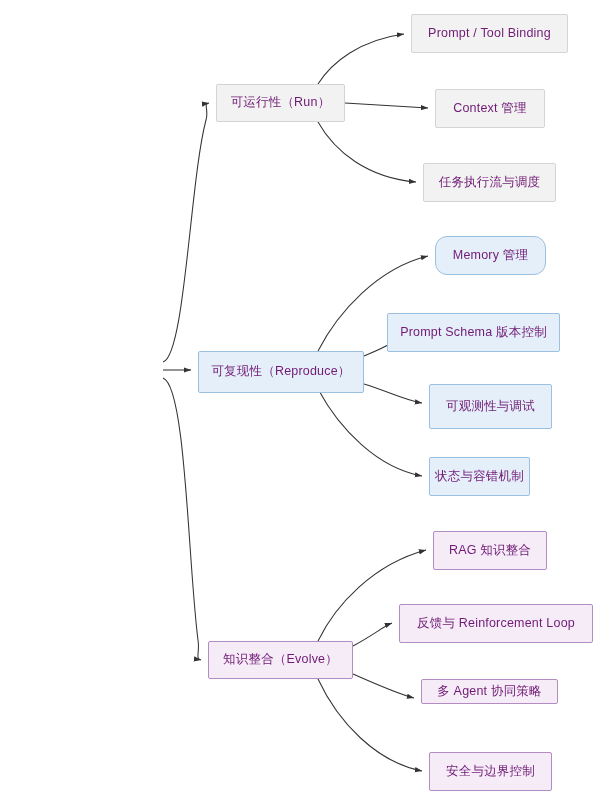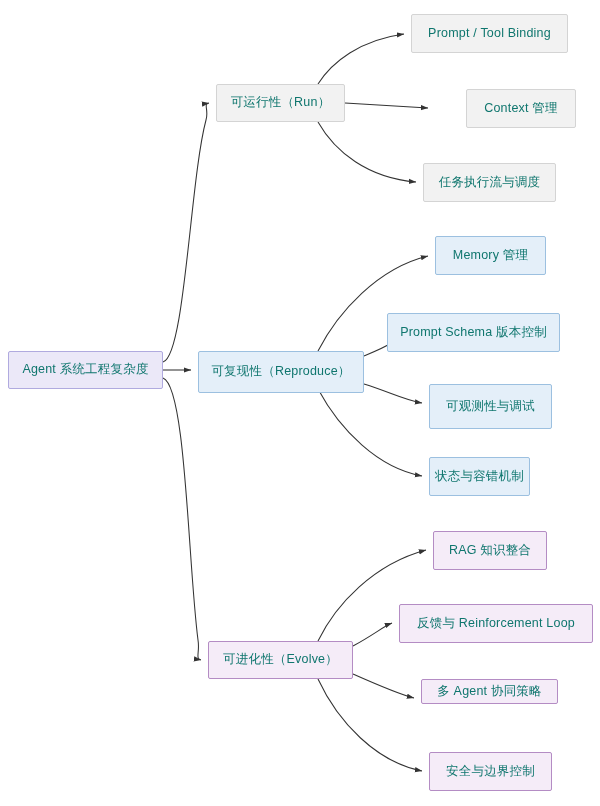--- a/index.html
+++ b/index.html
@@ -33,21 +33,21 @@
     box-sizing: border-box;
     display: flex;
     align-items: center;
     justify-content: center;
     text-align: center;
     border-style: solid;
     border-width: 1px;
     border-radius: 2px;
     font-size: 12.5px;
     line-height: 1.25;
-    color: #0f766e;
+    color: #701a75;
     padding: 2px 6px;
     letter-spacing: 0.2px;
     white-space: nowrap;
   }
   .node-root {
     background: #ebe8f8;
     border-color: #b0aadf;
   }
   .node-grey {
     background: #f2f2f2;
@@ -88,55 +88,52 @@
       <path d="M364,384 C390,392 404,400 422,403"></path>
       <path d="M318,389 C340,430 378,468 422,476"></path>
 
       <path d="M318,641 C336,604 374,564 426,550"></path>
       <path d="M353,646 C375,634 384,626 392,623"></path>
       <path d="M353,674 C380,686 398,694 414,698"></path>
       <path d="M318,679 C338,722 376,762 422,771"></path>
     </g>
   </svg>
 
-  <div class="node node-root" style="left:8px; top:351px; width:155px; height:38px;">
-    <span>Agent 系统工程复杂度</span>
-  </div>
 
   <div class="node node-grey" style="left:216px; top:84px; width:129px; height:38px;">
     <span>可运行性（Run）</span>
   </div>
   <div class="node node-grey" style="left:411px; top:14px; width:157px; height:39px;">
     <span>Prompt / Tool Binding</span>
   </div>
-  <div class="node node-grey" style="left:435px; top:89px; width:110px; height:39px;margin-left:31px;">
+  <div class="node node-grey" style="left:435px; top:89px; width:110px; height:39px;">
     <span>Context 管理</span>
   </div>
   <div class="node node-grey" style="left:423px; top:163px; width:133px; height:39px;">
     <span>任务执行流与调度</span>
   </div>
 
   <div class="node node-blue" style="left:198px; top:351px; width:166px; height:42px;">
     <span>可复现性（Reproduce）</span>
   </div>
-  <div class="node node-blue" style="left:435px; top:236px; width:111px; height:39px;">
+  <div class="node node-blue" style="left:435px; top:236px; width:111px; height:39px;border-radius:12px;">
     <span>Memory 管理</span>
   </div>
   <div class="node node-blue" style="left:387px; top:313px; width:173px; height:39px;">
     <span>Prompt Schema 版本控制</span>
   </div>
   <div class="node node-blue" style="left:429px; top:384px; width:123px; height:45px;">
     <span>可观测性与调试</span>
   </div>
   <div class="node node-blue" style="left:429px; top:457px; width:101px; height:39px;">
     <span>状态与容错机制</span>
   </div>
 
   <div class="node node-purple" style="left:208px; top:641px; width:145px; height:38px;">
-    <span>可进化性（Evolve）</span>
+    <span>知识整合（Evolve）</span>
   </div>
   <div class="node node-purple" style="left:433px; top:531px; width:114px; height:39px;">
     <span>RAG 知识整合</span>
   </div>
   <div class="node node-purple" style="left:399px; top:604px; width:194px; height:39px;">
     <span>反馈与 Reinforcement Loop</span>
   </div>
   <div class="node node-purple" style="left:421px; top:679px; width:137px; height:25px;">
     <span>多 Agent 协同策略</span>
   </div>

